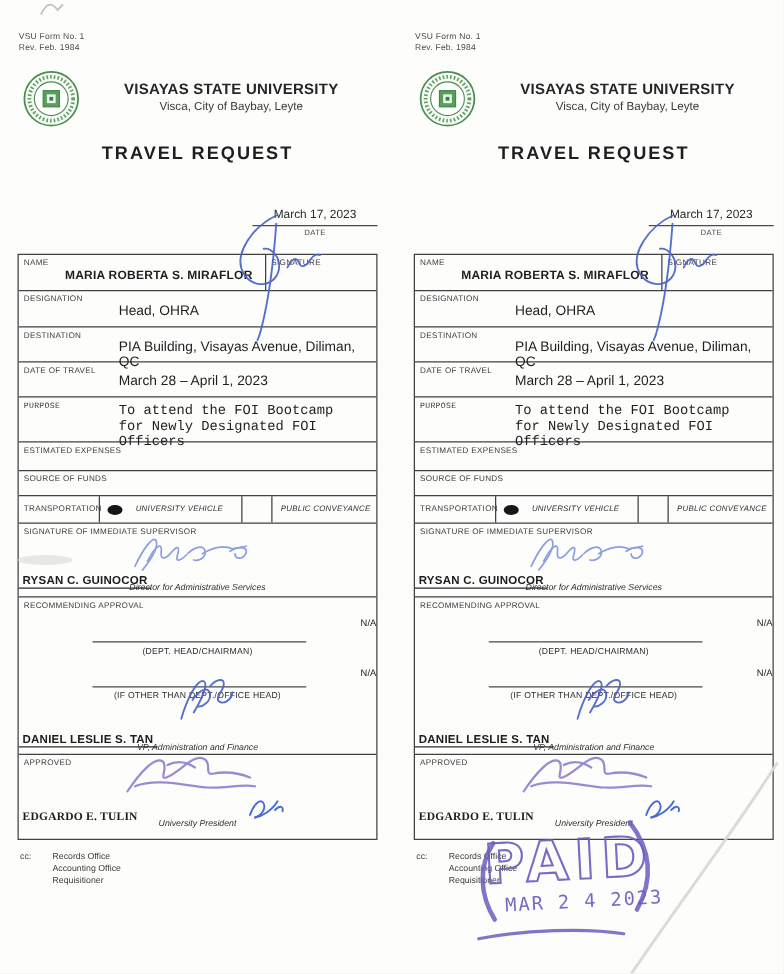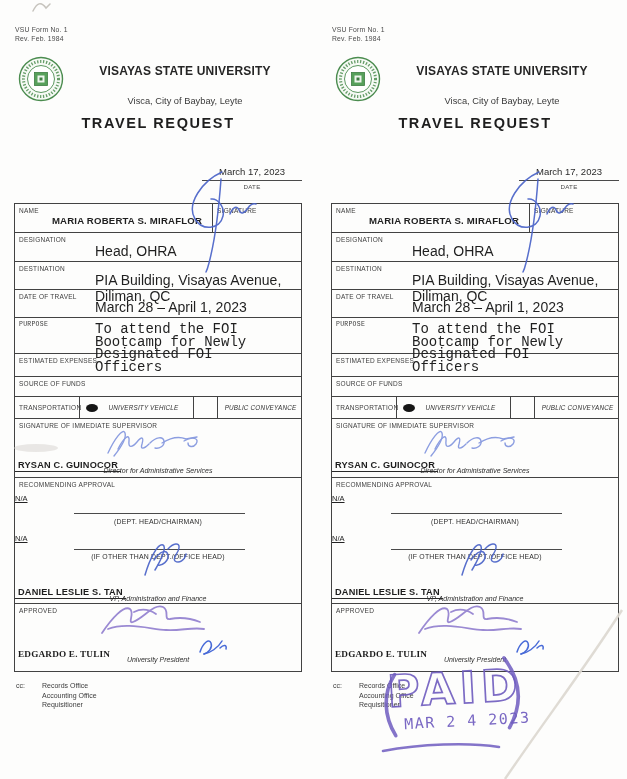--- a/index.html
+++ b/index.html
@@ -9,21 +9,21 @@
   .form-slot { position:absolute; top:0; width:288px; height:582px; }
   #form-copy-1 { left:14px; }
   #form-copy-2 { left:331px; }
   .vsu-form { position:absolute; inset:0; }
 
   .form-no { position:absolute; left:1px; top:26px; font-size:6.8px; line-height:8.6px;
              color:#4a4a4a; letter-spacing:.2px; }
   .logo { position:absolute; left:4px; top:56px; }
   .univ { position:absolute; left:58px; top:64px; width:226px; text-align:center; }
   .univ-name { font-size:12px; font-weight:bold; color:#262626; letter-spacing:.2px; }
-  .univ-addr { font-size:9.3px; color:#3a3a3a; margin-top:18px; }
+  .univ-addr { font-size:9.3px; color:#3a3a3a; margin-top:2px; }
   .form-title { position:absolute; left:0; top:115px; width:288px; text-align:center;
                 font-size:14.5px; font-weight:bold; letter-spacing:1.6px; color:#1e1e1e; }
 
   .date-block { position:absolute; left:188px; top:166px; width:100px; text-align:center; }
   .date-value { font-size:9.5px; color:#2a2a2a; padding-bottom:3px;
                 border-bottom:1px solid #4a4a4a; }
   .date-caption { font-size:6.2px; color:#4a4a4a; margin-top:2px; letter-spacing:.3px; }
 
   .tbl { position:absolute; left:0; top:203px; width:288px; height:469px;
          border:1px solid #424242; }
@@ -35,21 +35,21 @@
   .r-purp  { top:114px; height:36px;font-family:Liberation Mono, monospace; }
   .r-est   { top:150px; height:23px; }
   .r-src   { top:173px; height:20px; }
   .r-trans { top:193px; height:22px; }
   .r-sup   { top:215px; height:59px; }
   .r-rec   { top:274px; height:126px; }
   .r-app   { top:400px; height:69px; border-bottom:none; }
 
   .lbl { position:absolute; left:4px; top:3px; font-size:6.5px; color:#3d3d3d;
          letter-spacing:.25px; }
-  .val { position:absolute; font-size:14px; color:#1f1f1f; }
+  .val { position:absolute; font-size:11px; color:#1f1f1f; }
   .name-val { left:30px; top:11px; width:164px; text-align:center; font-weight:bold;
               font-size:9.6px; letter-spacing:.2px; }
   .sig-cell { position:absolute; right:0; top:0; width:89px; height:100%;
               border-left:1px solid #424242; }
   .v-desig { left:80px; top:10px; }
   .v-dest  { left:80px; top:10px; }
   .v-dot   { left:80px; top:9px; }
   .v-purp  { left:80px; top:5px; width:182px; line-height:12.5px; }
 
   .t-cell { position:absolute; top:0; height:100%; display:flex; align-items:center;
@@ -62,22 +62,22 @@
           background:#161616; }
   .tc-uv .t-opt { margin-left:14px; }
 
   .sig-name { position:absolute; left:0; width:100%; text-align:left; }
   .sig-name span { display:inline-block; font-size:9.2px; font-weight:bold; color:#1d1d1d;
                    letter-spacing:.2px; border-bottom:1.2px solid #2a2a2a; padding:0 3px 1px; }
   .sig-name.no-line span { border-bottom:none; }
   .sig-title { position:absolute; left:0; width:100%; text-align:center; font-size:7px;
                font-style:italic; color:#2e2e2e; }
   .sup-name  { top:35px; }  .sup-title { top:48px; }
-  .na { position:absolute; left:0; width:100%; text-align:left; font-size:7.5px;
-        color:#222;text-decoration:underline; }
+  .na { position:absolute; left:0; width:100%; text-align:right; font-size:7.5px;
+        color:#222; }
   .na1 { top:16px; } .na2 { top:56px; }
   .rec-line { position:absolute; left:59px; width:171px; border-bottom:1px solid #4a4a4a; }
   .line1 { top:35px; } .line2 { top:71px; }
   .caption { position:absolute; left:0; width:100%; text-align:center; font-size:6.9px;
              color:#2d2d2d; letter-spacing:.2px; }
   .cap1 { top:40px; } .cap2 { top:75px; }
   .rec-name { top:103px;text-decoration:underline; } .rec-title { top:117px; }
   .app-name { top:39px;font-family:Liberation Serif, serif; }  .app-title { top:52px; }
 
   .cc { position:absolute; left:2px; top:681px; font-size:7px; color:#3c3c3c;

